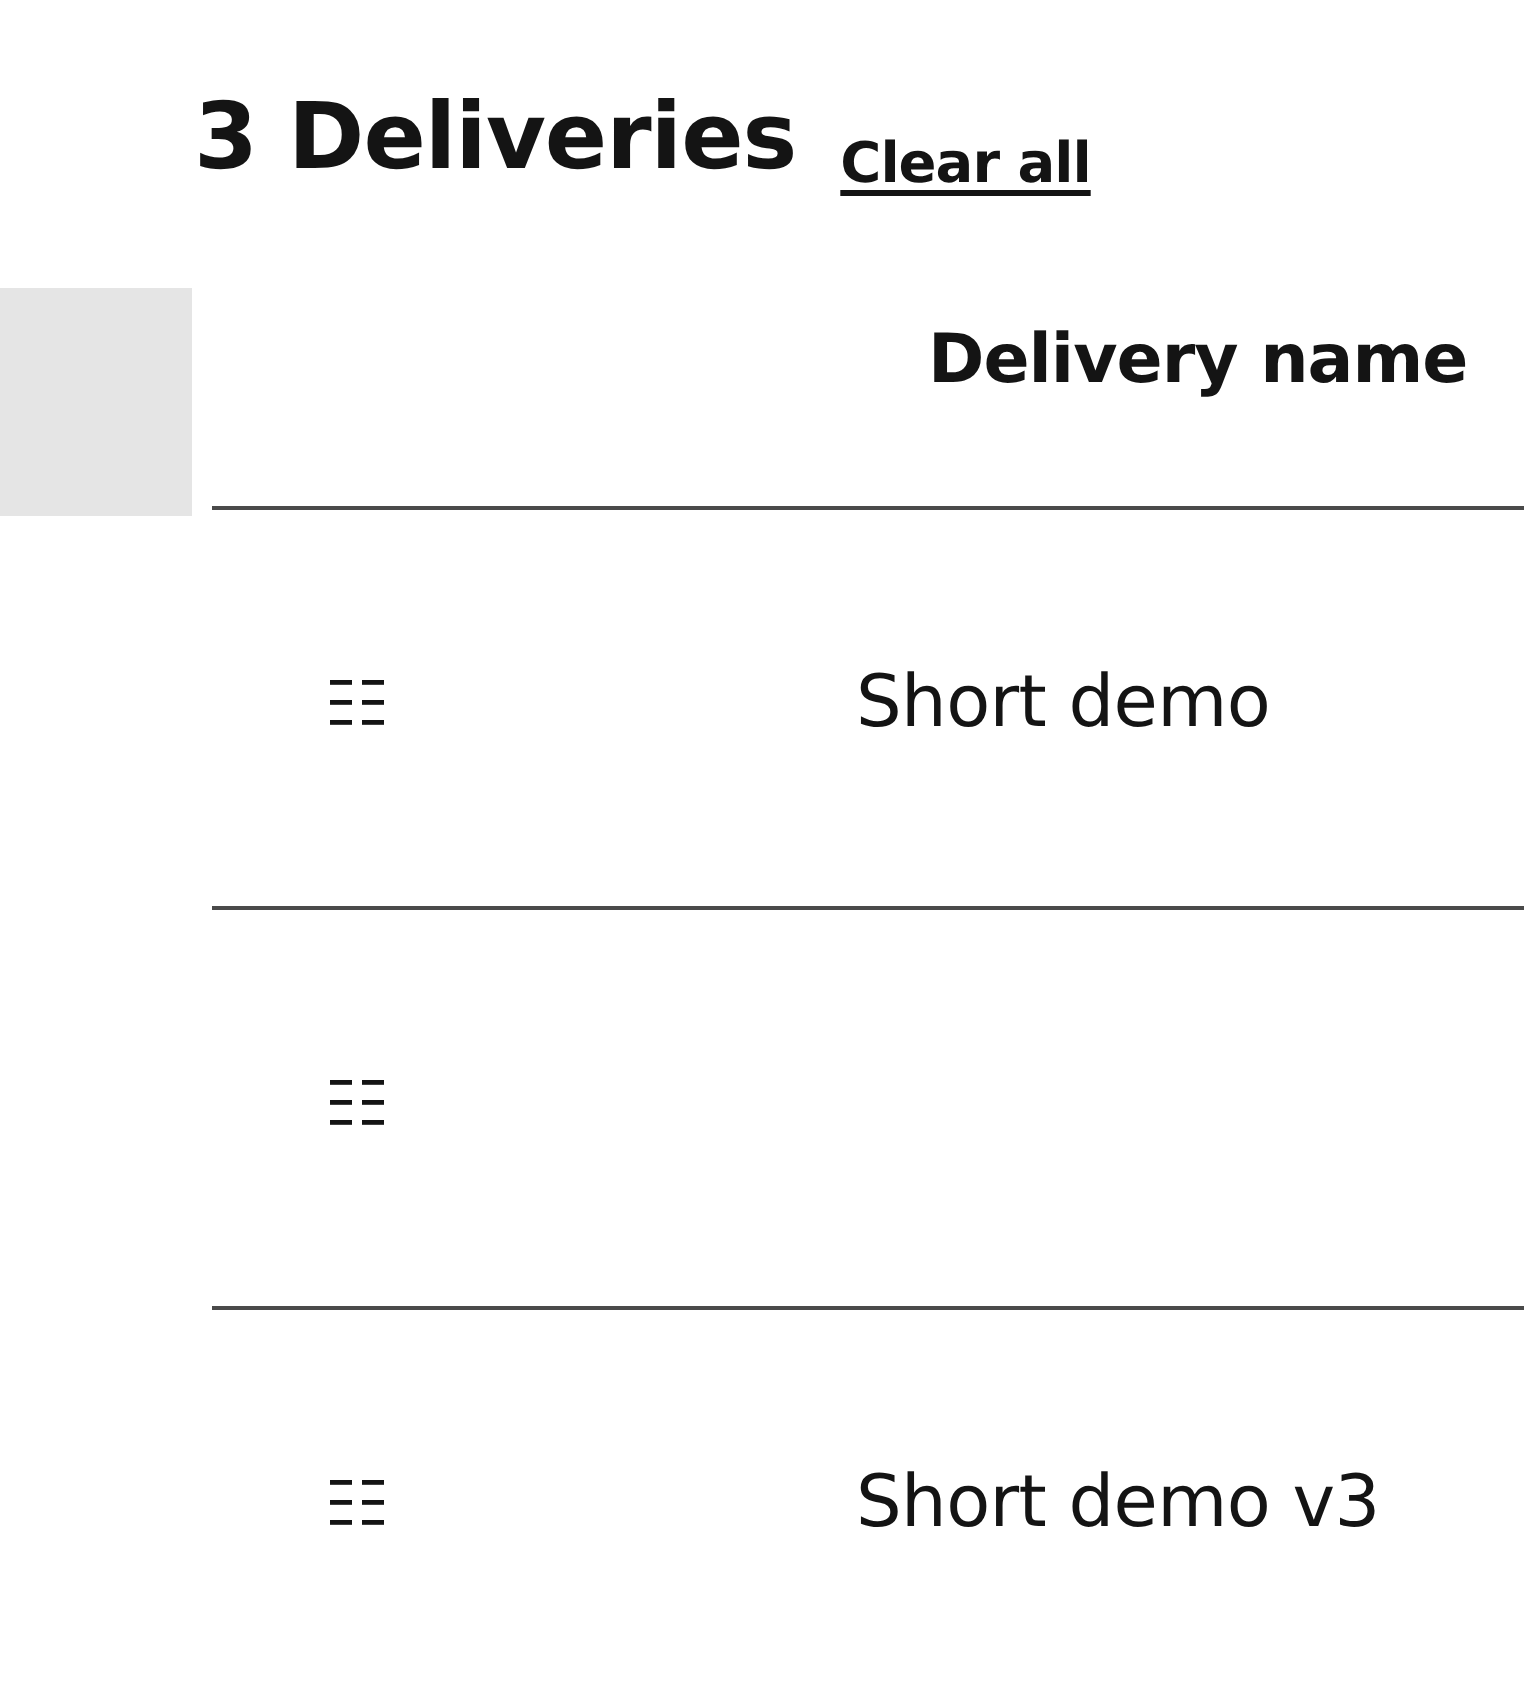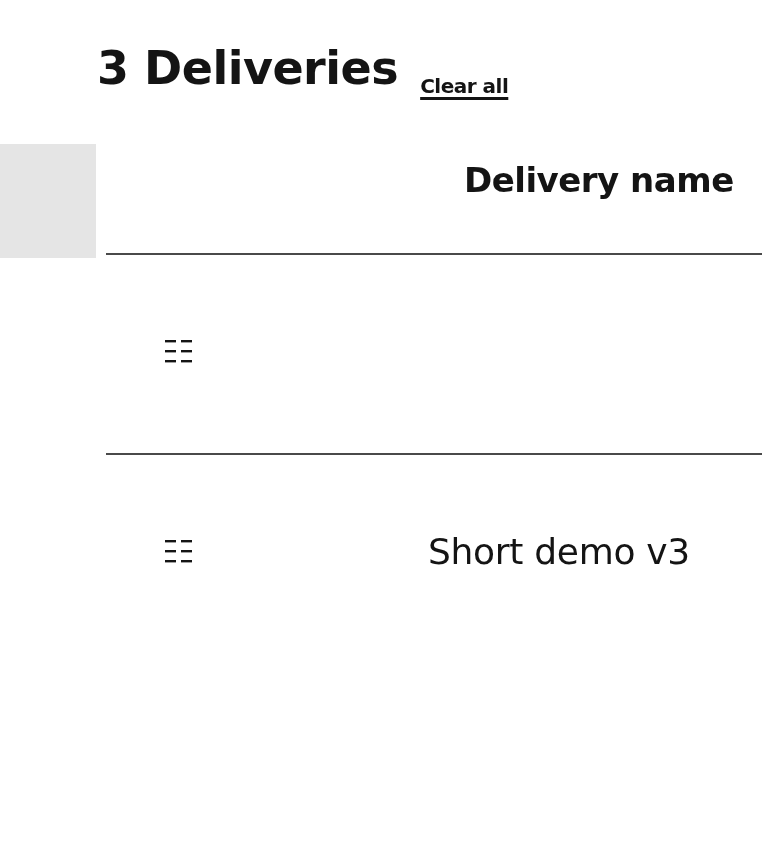--- a/index.html
+++ b/index.html
@@ -25,21 +25,21 @@
     }
     .page-title {
       font-size: 46px;
       font-weight: bold;
       letter-spacing: -0.5px;
       margin: 0;
       line-height: 60px;
     }
     .clear-all {
       margin-left: 22px;
-      font-size: 20px;
+      font-size: 28px;
       font-weight: bold;
       text-decoration: underline;
       text-decoration-thickness: 3px;
       text-underline-offset: 4px;
       color: #141414;
       letter-spacing: -0.5px;
       cursor: pointer;
     }
     .gray-block {
       position: absolute;
@@ -106,20 +106,35 @@
   <a class="clear-all">Clear all</a>
 </div>
 
 <div class="gray-block"></div>
 
 <div class="table">
   <div class="thead">
     <div class="th-name">Delivery name</div>
   </div>
 
+  <div class="row">
+    <span class="row-icon">
+      <svg width="27" height="23" viewBox="0 0 27 23">
+        <g fill="#141414">
+          <rect x="0" y="0" width="11" height="2.4"></rect>
+            <rect x="16" y="0" width="11" height="2.4"></rect>
+          <rect x="0" y="10" width="11" height="2.4"></rect>
+            <rect x="16" y="10" width="11" height="2.4"></rect>
+          <rect x="0" y="20" width="11" height="2.4"></rect>
+            <rect x="16" y="20" width="11" height="2.4"></rect>
+        </g>
+      </svg>
+    </span>
+    <span class="row-name">Short demo</span>
+  </div>
 
   <div class="row">
     <span class="row-icon">
       <svg width="27" height="23" viewBox="0 0 27 23">
         <g fill="#141414">
           <rect x="0" y="0" width="11" height="2.4"></rect>
             <rect x="16" y="0" width="11" height="2.4"></rect>
           <rect x="0" y="10" width="11" height="2.4"></rect>
             <rect x="16" y="10" width="11" height="2.4"></rect>
           <rect x="0" y="20" width="11" height="2.4"></rect>

